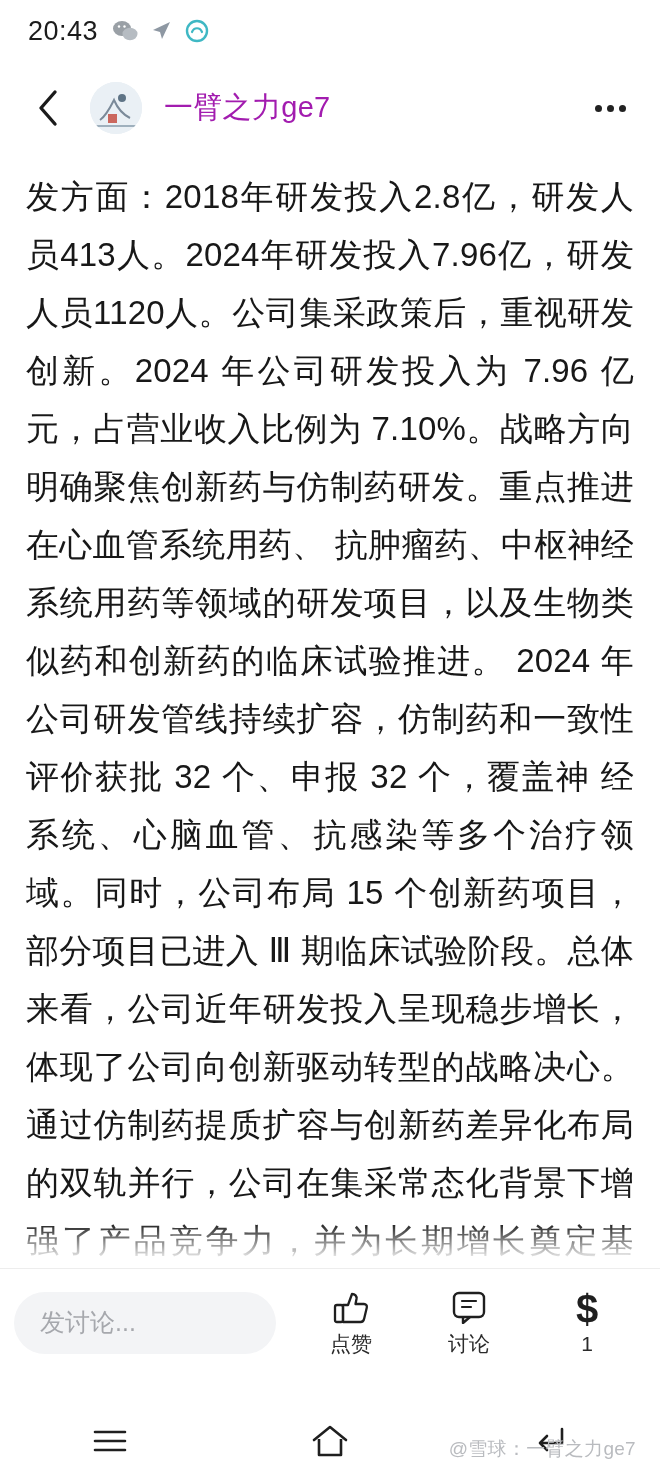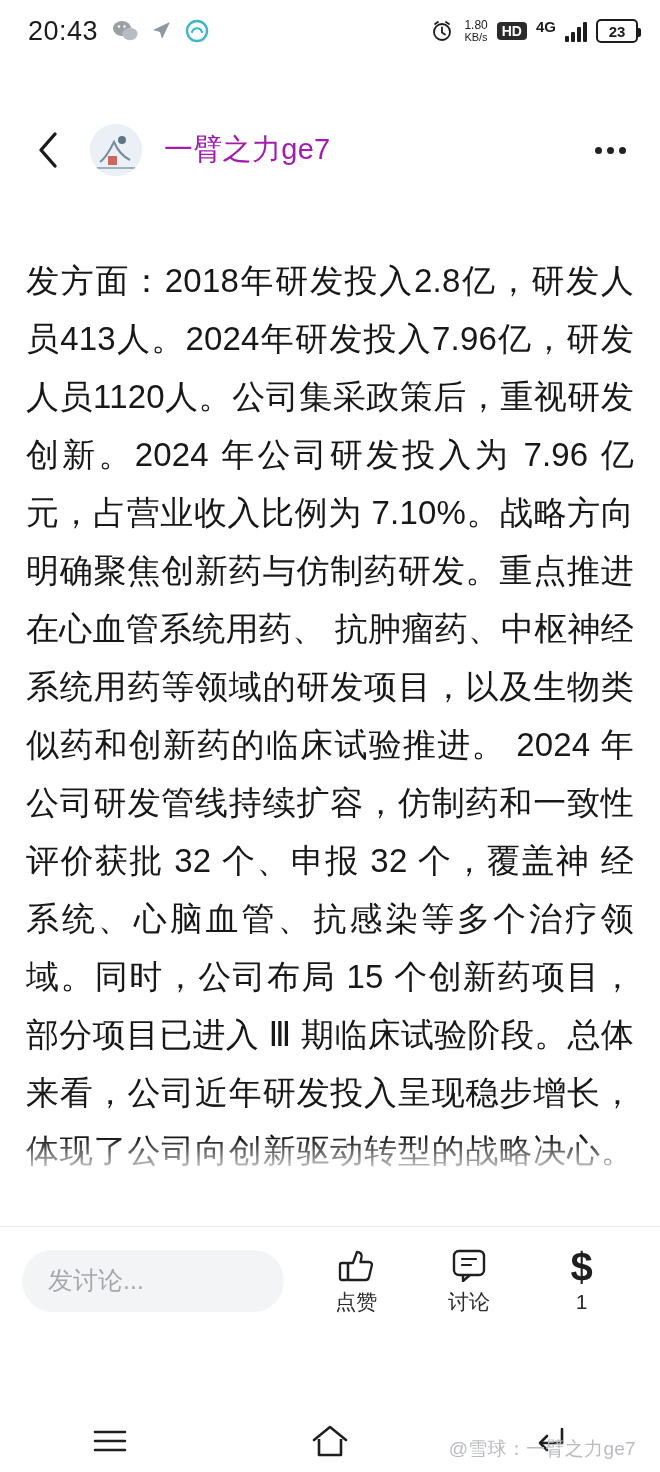--- a/index.html
+++ b/index.html
@@ -10,21 +10,20 @@
     font-family: "Liberation Sans", "DejaVu Sans", sans-serif;
     overflow: hidden;
   }
   .phone {
     position: relative;
     width: 660px;
     height: 1472px;
     background: #ffffff;
     display: flex;
     flex-direction: column;
-    gap: 42px;
   }
 
   
   .statusbar {
     height: 62px;
     flex: 0 0 62px;
     display: flex;
     align-items: center;
     padding: 0 22px 0 28px;
     background: #ffffff;
@@ -160,21 +159,21 @@
     background: linear-gradient(to bottom, rgba(255,255,255,0), #ffffff 86%);
     pointer-events: none;
   }
 
   
   .actionbar {
     flex: 0 0 108px;
     height: 108px;
     display: flex;
     align-items: center;
-    padding: 0 22px;
+    padding: 0 14px;
     background: #ffffff;
     border-top: 1px solid #ededed;
   }
   .comment-input {
     width: 262px;
     height: 62px;
     background: #f3f4f6;
     border-radius: 31px;
     display: flex;
     align-items: center;
@@ -248,42 +247,20 @@
           </svg>
       </span>
       <span class="sb-ico">
         <svg width="24" height="24" viewBox="0 0 24 24">
             <circle cx="12" cy="12" r="10" fill="none" stroke="#3fb8c4" stroke-width="2.4"></circle>
             <path d="M7 13c2-5 8-5 10 0" fill="none" stroke="#3fb8c4" stroke-width="2.2" stroke-linecap="round"></path>
           </svg>
       </span>
     </div>
     <div class="sb-spacer"></div>
-    <div class="sb-right">
-      <span class="sb-ico">
-        <svg width="22" height="22" viewBox="0 0 22 22">
-            <circle cx="11" cy="12" r="8" fill="none" stroke="#1c1c1c" stroke-width="1.8"></circle>
-            <path d="M11 7.5v5l3 2" stroke="#1c1c1c" stroke-width="1.8" fill="none" stroke-linecap="round"></path>
-            <path d="M4 4l3-2M18 4l-3-2" stroke="#1c1c1c" stroke-width="1.8" stroke-linecap="round"></path>
-          </svg>
-      </span>
-      <span class="sb-netspeed">
-        <span class="n1">1.80</span><br>
-        <span class="n2">KB/s</span>
-      </span>
-      <span class="hd-box">HD</span>
-      <span class="g4">4G</span>
-      <span class="bars">
-          <i></i>
-          <i></i>
-          <i></i>
-          <i></i>
-        </span>
-      <span class="batt">23</span>
-    </div>
   </div>
 
   <div class="appbar">
     <div class="back-btn">
       <svg width="26" height="40" viewBox="0 0 26 40">
           <path d="M20 4 L6 20 L20 36" fill="none" stroke="#1b1b1b" stroke-width="3.4" stroke-linecap="round" stroke-linejoin="round"></path>
         </svg>
     </div>
     <div class="avatar">
       <svg width="52" height="52" viewBox="0 0 52 52">

